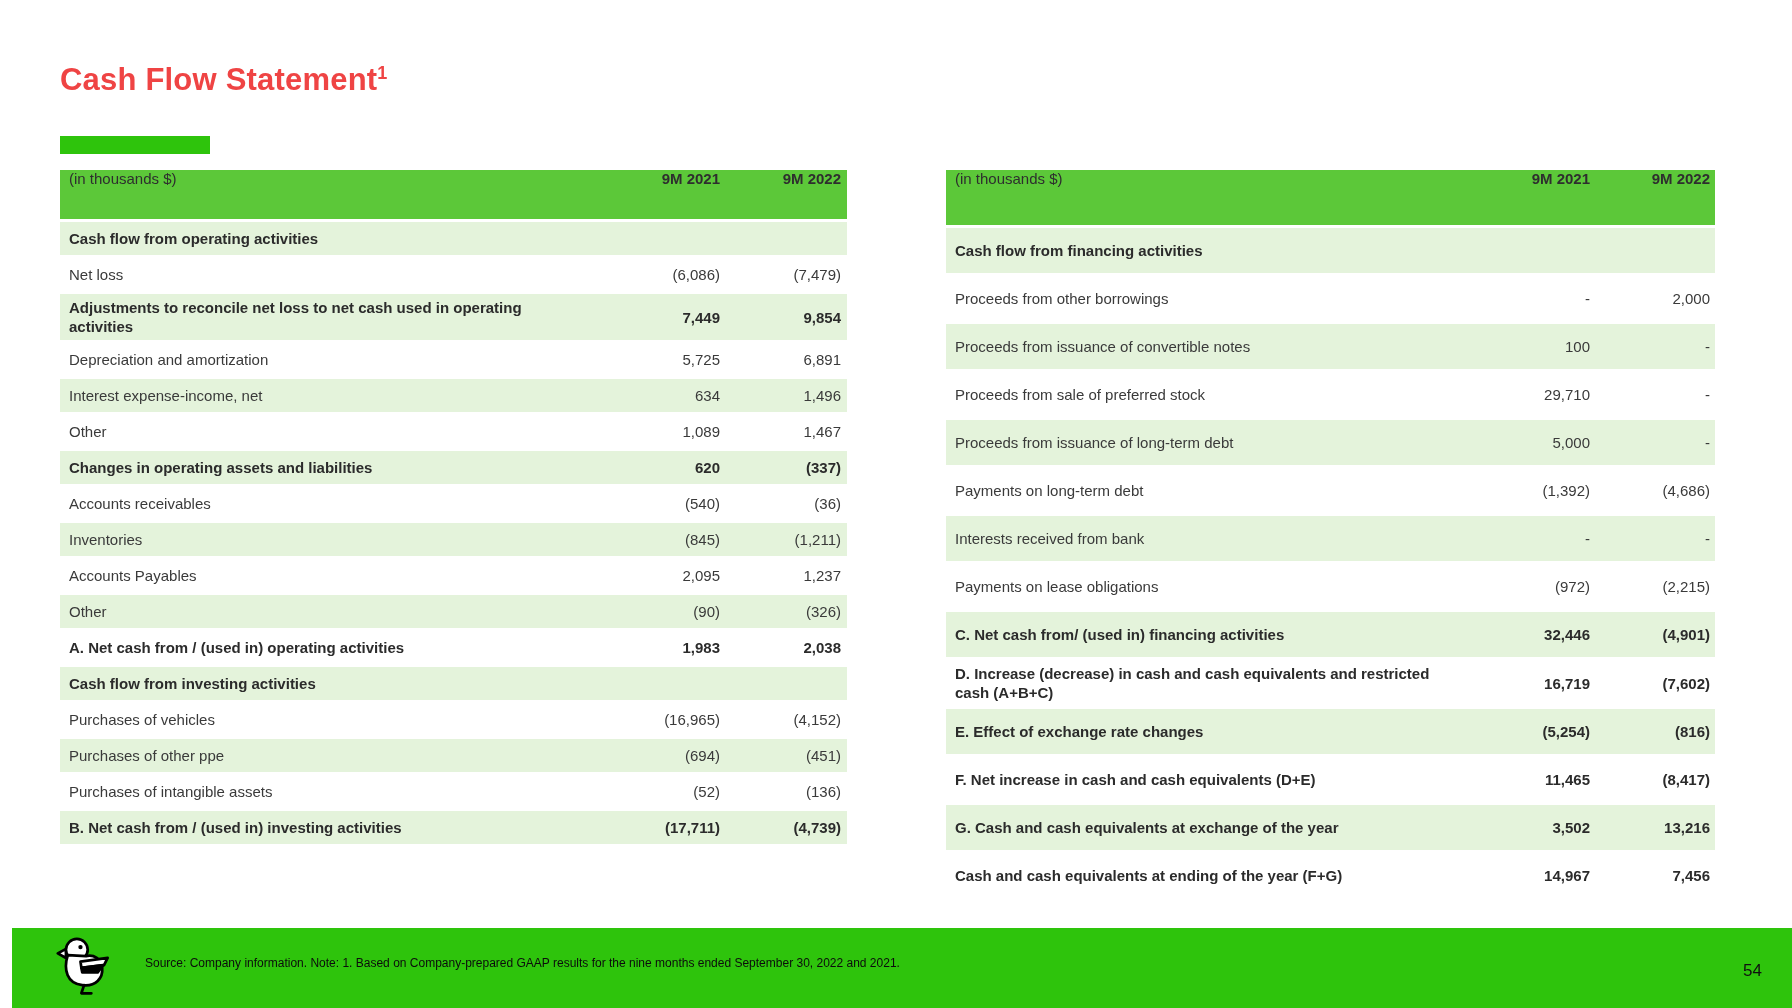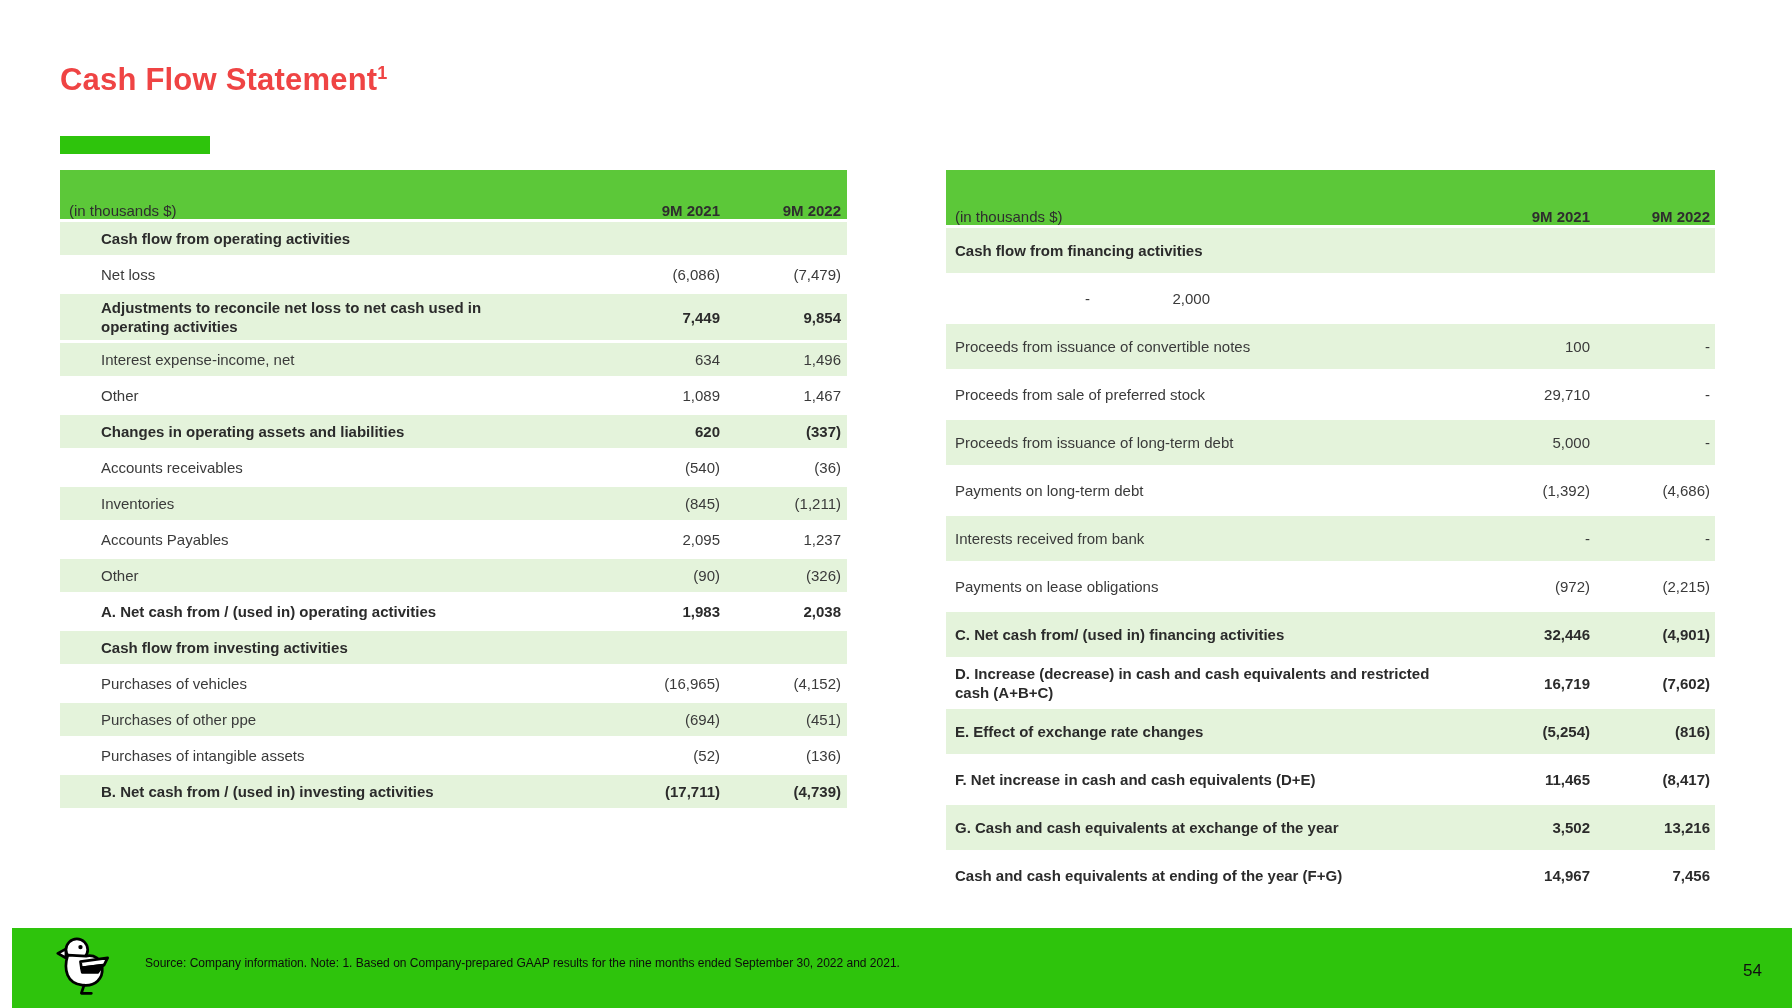--- a/index.html
+++ b/index.html
@@ -15,34 +15,34 @@
   .page-title sup { font-size: 18px; }
   .accent-bar {
     position: absolute; left: 60px; top: 136px; width: 150px; height: 18px;
     background: var(--accent, #2EC40C);
   }
   .cf-table { position: absolute; top: 170px; }
   .cf-table.left  { left: 60px;  width: 787px; }
   .cf-table.right { left: 946px; width: 769px; }
 
   .thead {
-    display: flex; align-items: flex-end;
+    display: flex; align-items: flex-start;
     background: var(--header-green, #5CC839);
     color: #2e2e2e; margin-bottom: 3px;
   }
   .left  .thead { height: 49px; }
   .right .thead { height: 55px; }
   .thead .unit { flex: 1; padding-left: 9px; font-size: 15px; }
   .thead .col  { font-weight: bold; font-size: 15px; text-align: right; }
 
   .row {
     display: flex; align-items: center;
     margin-bottom: 3px; font-size: 15px; background: #ffffff;
   }
-  .left  .row { min-height: 33px; padding-left: 32px; }
+  .left  .row { min-height: 33px; }
   .right .row { min-height: 45px; }
   .row.shaded { background: var(--row-green, #E4F3DB); }
   .row.bold   { font-weight: bold; color: #2b2b2b; }
   .row .lbl { flex: 1; padding: 4px 4px 4px 9px; line-height: 19px; }
   .row .val { text-align: right; }
 
   .left  .v1 { width: 190px; }
   .left  .v2 { width: 121px; padding-right: 6px; }
   .right .v1 { width: 144px; }
   .right .v2 { width: 120px; padding-right: 5px; }
@@ -84,20 +84,25 @@
       <div class="row">
         <span class="lbl">Net loss</span>
         <span class="val v1">(6,086)</span>
         <span class="val v2">(7,479)</span>
       </div>
       <div class="row shaded bold">
         <span class="lbl">Adjustments to reconcile net loss to net cash used in operating activities</span>
         <span class="val v1">7,449</span>
         <span class="val v2">9,854</span>
       </div>
+      <div class="row">
+        <span class="lbl">Depreciation and amortization</span>
+        <span class="val v1">5,725</span>
+        <span class="val v2">6,891</span>
+      </div>
       <div class="row shaded">
         <span class="lbl">Interest expense-income, net</span>
         <span class="val v1">634</span>
         <span class="val v2">1,496</span>
       </div>
       <div class="row">
         <span class="lbl">Other</span>
         <span class="val v1">1,089</span>
         <span class="val v2">1,467</span>
       </div>
@@ -165,20 +170,21 @@
     <span class="col v1">9M 2021</span>
     <span class="col v2">9M 2022</span>
   </div>
   <div class="rows">
       <div class="row shaded bold">
         <span class="lbl">Cash flow from financing activities</span>
         <span class="val v1"></span>
         <span class="val v2"></span>
       </div>
       <div class="row">
+        <span class="lbl">Proceeds from other borrowings</span>
         <span class="val v1">-</span>
         <span class="val v2">2,000</span>
       </div>
       <div class="row shaded">
         <span class="lbl">Proceeds from issuance of convertible notes</span>
         <span class="val v1">100</span>
         <span class="val v2">-</span>
       </div>
       <div class="row">
         <span class="lbl">Proceeds from sale of preferred stock</span>

